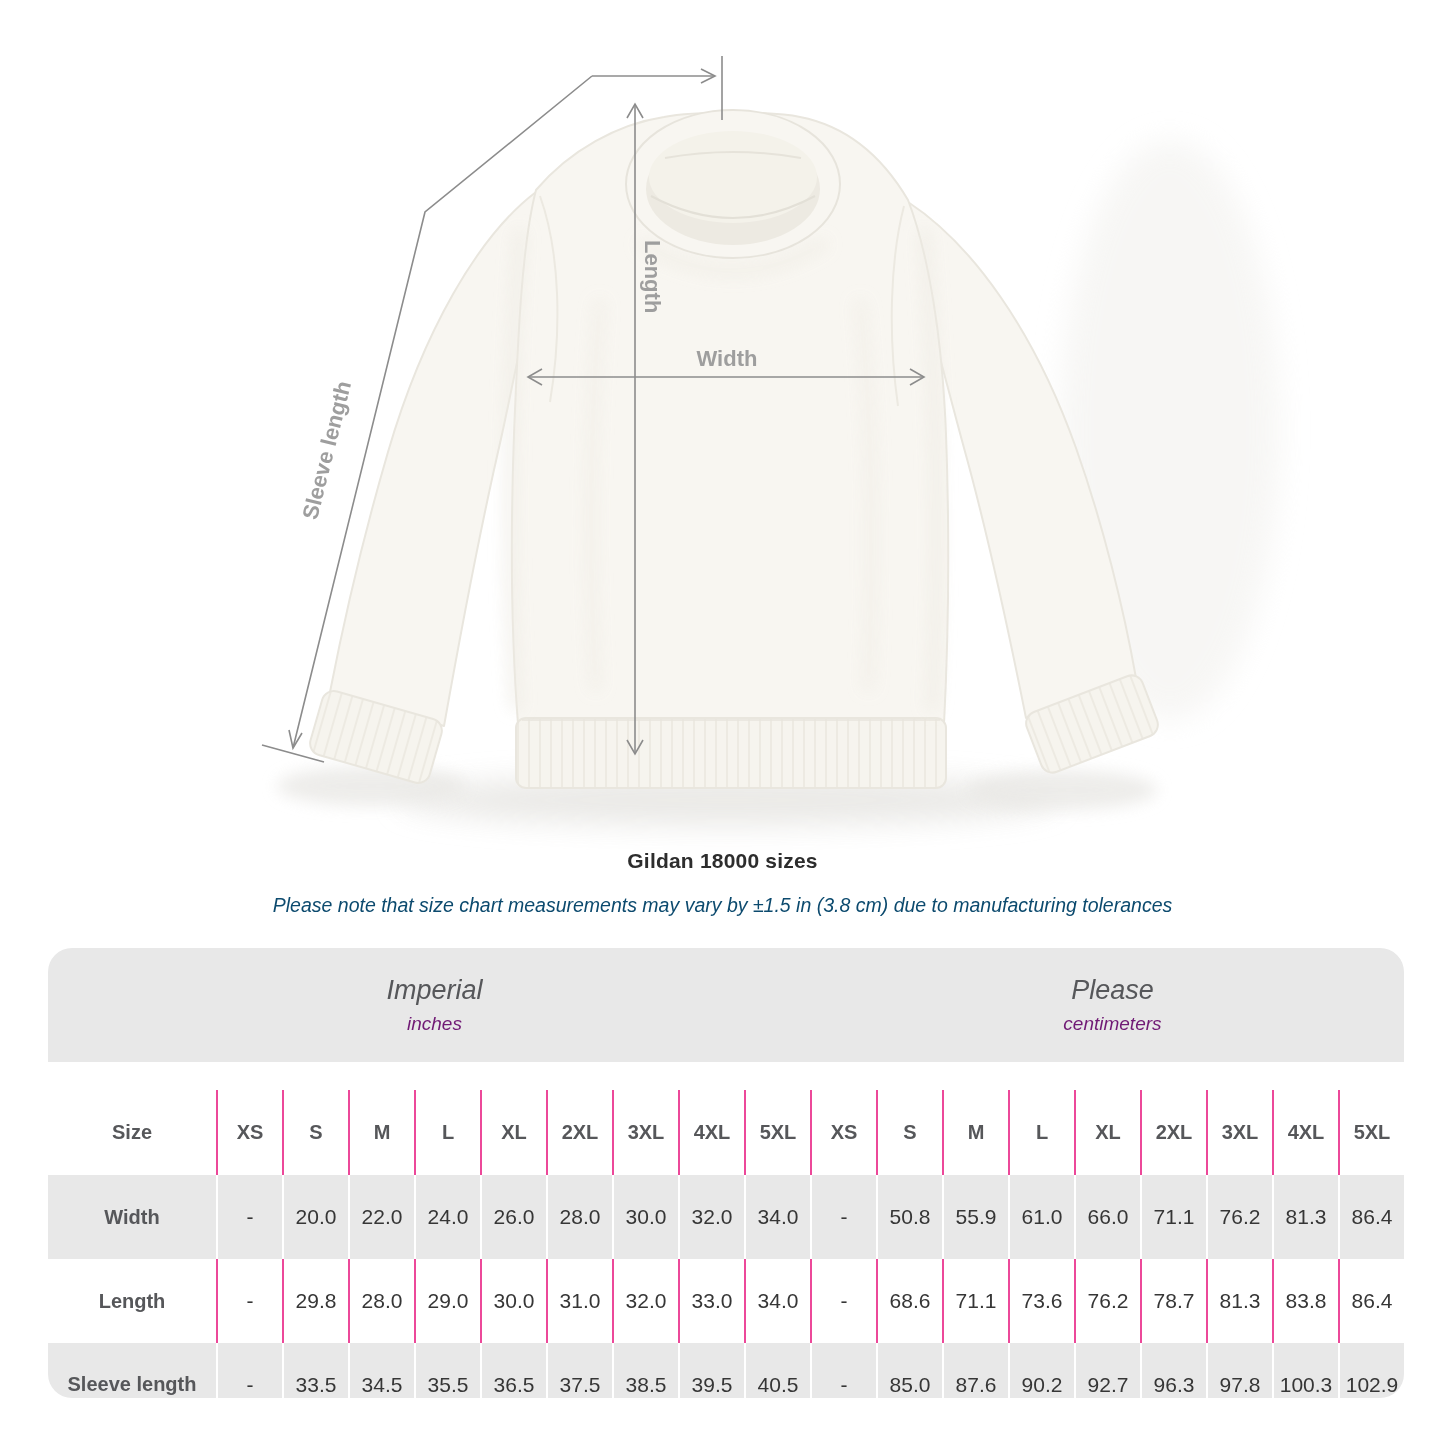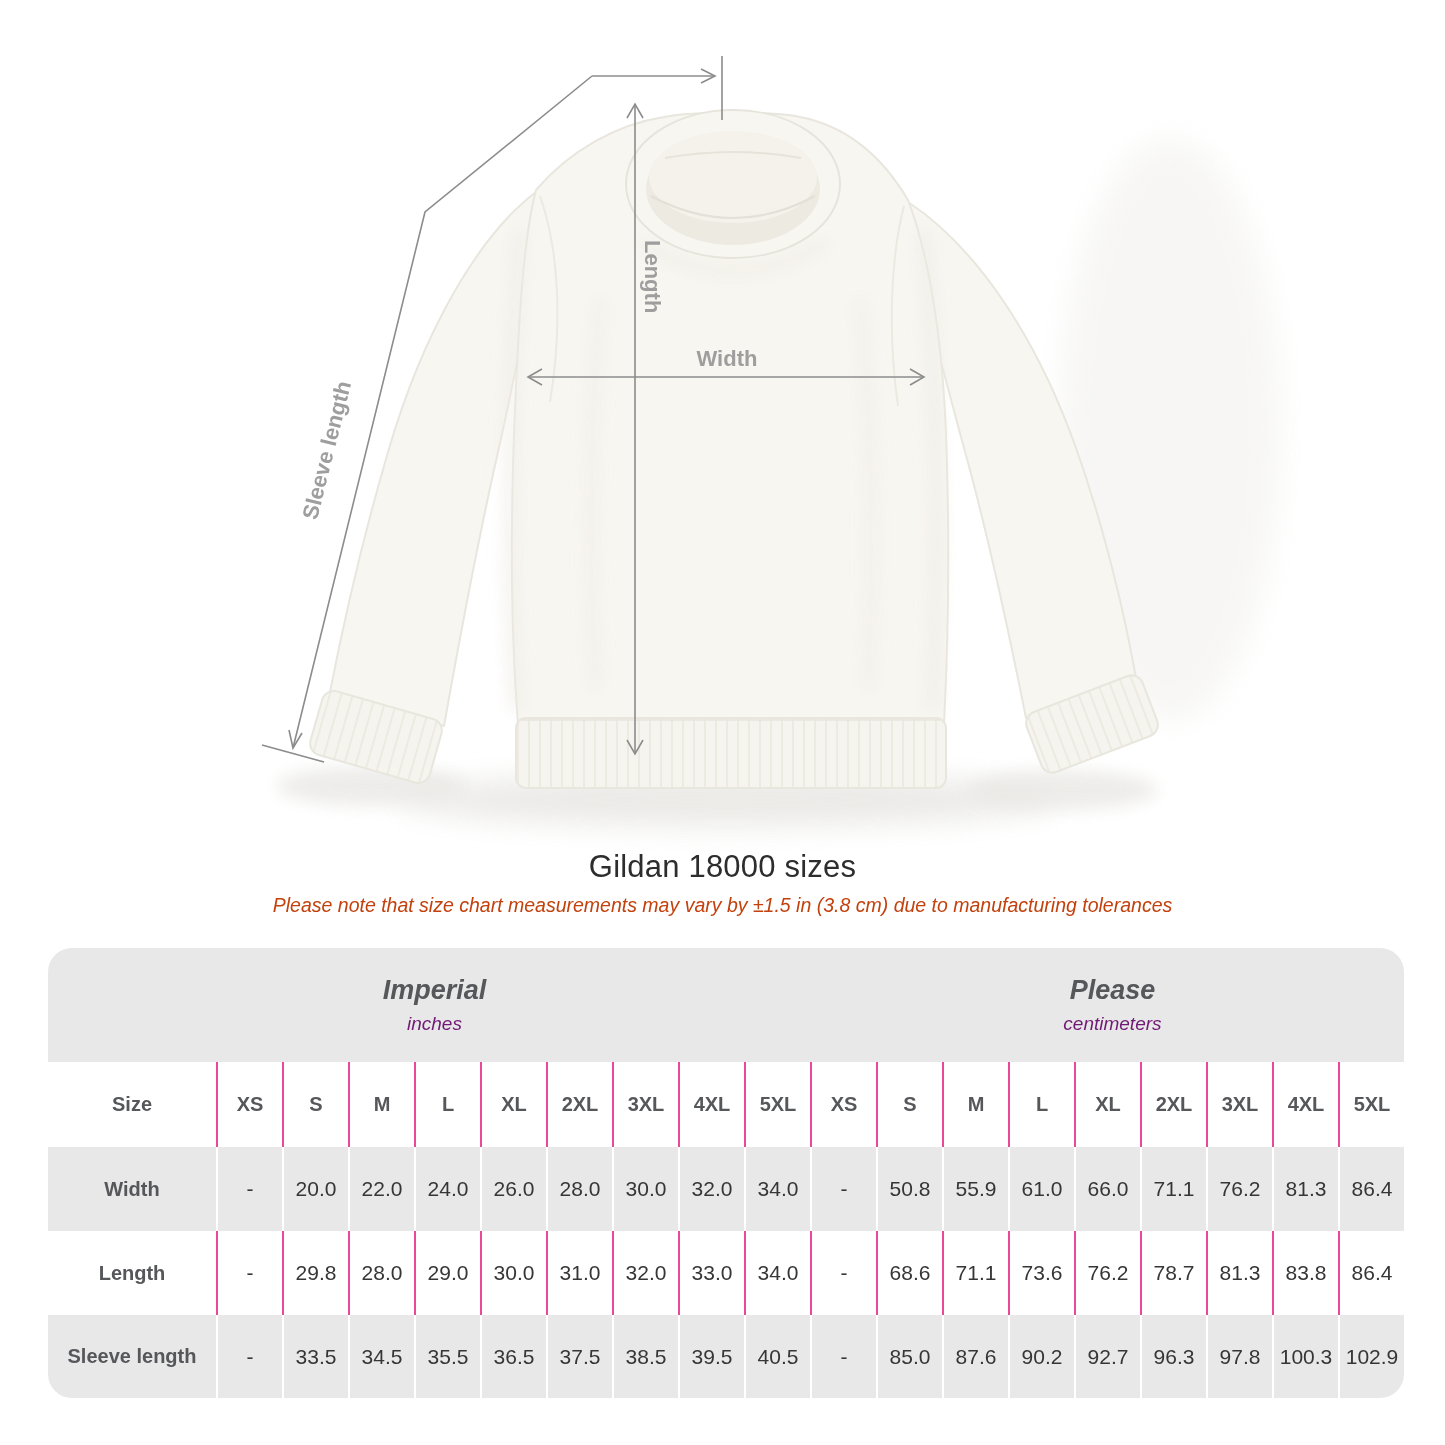--- a/index.html
+++ b/index.html
@@ -1,32 +1,32 @@
 <!DOCTYPE html>
 <html><head>
 <meta charset="utf-8">
 <style>
   html,body{margin:0;padding:0;background:#fff;}
   .page{position:relative;width:1445px;height:1445px;background:#ffffff;overflow:hidden;
         font-family:"Liberation Sans","DejaVu Sans",sans-serif;}
   svg.diagram{position:absolute;top:0;left:0;display:block;}
   svg text{font-family:"Liberation Sans","DejaVu Sans",sans-serif;}
   .title{position:absolute;top:849px;left:0;width:100%;text-align:center;
-         font-size:31px;font-weight:400;color:#2d2d2d;letter-spacing:.2px;}
+         font-size:21px;font-weight:700;color:#2d2d2d;letter-spacing:.2px;}
   .subtitle{position:absolute;top:894px;left:0;width:100%;text-align:center;
-         font-style:italic;font-size:19.5px;color:#c2410c;}
+         font-style:italic;font-size:19.5px;color:#0c4a6e;}
   .size-table{position:absolute;left:48px;top:948px;width:1356px;height:450px;
          border-radius:24px;overflow:hidden;background:#fff;}
   .band{height:114px;background:#e8e8e8;display:flex;}
   .half{width:57%;display:flex;flex-direction:column;justify-content:center;align-items:center;gap:7px;}
   .half.m{width:43%;}
-  .bt{font-size:27px;font-weight:700;font-style:italic;color:#56575a;}
+  .bt{font-size:27px;font-weight:400;font-style:italic;color:#56575a;}
   .bu{font-size:19px;font-style:italic;color:#701a75;}
   .trow{display:grid;grid-template-columns:168px repeat(18,1fr);}
-  .trow.head{height:85px;background:#fff;}
+  .trow.head{height:85px;background:#fff;margin-top:28px;}
   .trow.r1{height:84px;background:#e8e8e8;}
   .trow.r2{height:84px;background:#fff;}
   .trow.r3{height:83px;background:#e8e8e8;}
   .c{display:flex;align-items:center;justify-content:center;font-size:21px;color:#363636;}
   .hd,.lb{font-weight:700;font-size:20px;color:#56575a;}
   .trow.head .c + .c, .trow.r2 .c + .c{border-left:2px solid #ec4899;}
   .trow.r1 .c + .c, .trow.r3 .c + .c{border-left:2px solid #ffffff;}
   .trow .c.ms{border-left-width:3px;}
 </style>
 </head>

